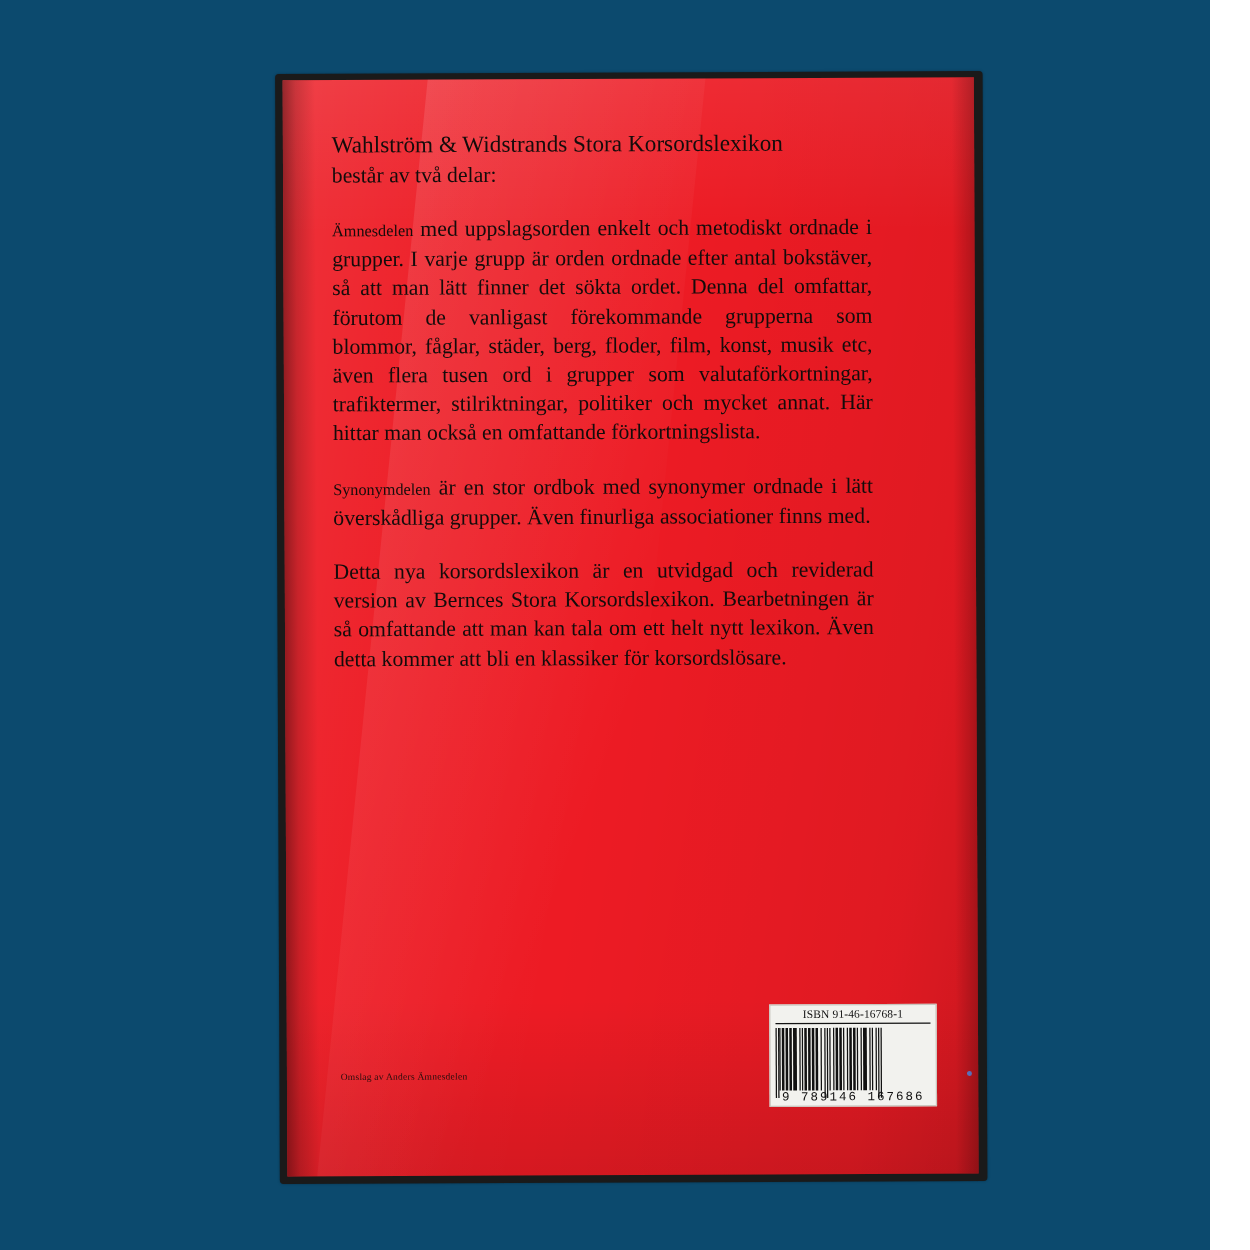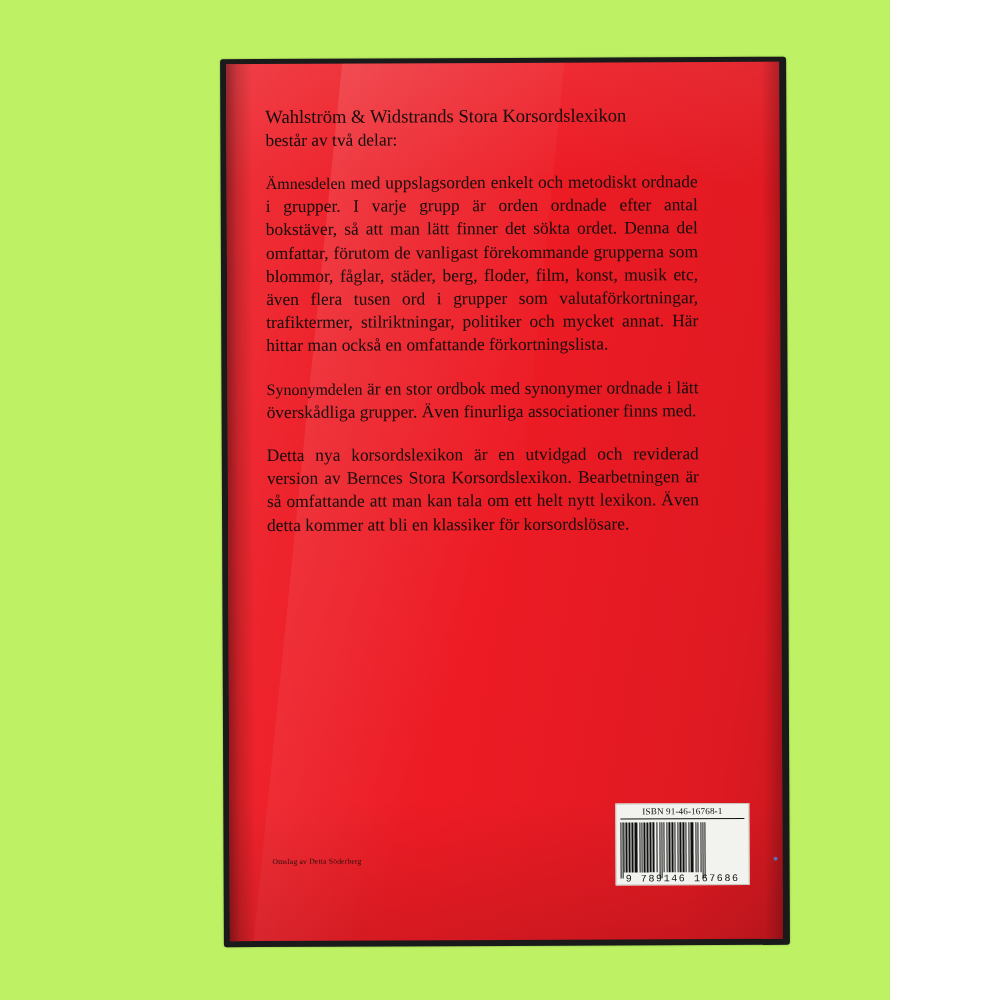--- a/index.html
+++ b/index.html
@@ -7,23 +7,23 @@
     padding: 0;
     background: #ffffff;
     width: 1000px;
     height: 1000px;
     overflow: hidden;
     font-family: "Liberation Serif", serif;
   }
 
   #stage {
     position: relative;
-    width: 890px;
+    width: 968px;
     height: 1000px;
-    background: #bef264;
+    background: #0c4a6e;
   }
 
   
   .book {
     position: absolute;
     left: 222px;
     top: 58px;
     width: 566px;
     height: 888px;
     background: #1a1a1a;
@@ -82,21 +82,21 @@
     text-align: justify;
     text-rendering: optimizeLegibility;
   }
 
   .blurb p { margin: 0 0 20px 0; }
   .blurb p:last-child { margin-bottom: 0; }
 
   .lead-line { font-size: 18.6px; line-height: 24px; }
   .lead-line .second { display: block; font-size: 17.4px; line-height: 23px; }
 
-  .lead-word { font-size: 16px; }
+  .lead-word { font-size: 13px; }
 
   
   .publisher {
     position: absolute;
     left: 43px;
     bottom: 75px;
     color: #140c0b;
   }
   .publisher .name {
     font-family: "Liberation Serif", serif;
@@ -189,21 +189,21 @@
 
         <p><span class="lead-word">Ämnesdelen</span><span> med uppslagsorden enkelt och metodiskt ordnade i grupper. I varje grupp är orden ordnade efter antal bokstäver, så att man lätt finner det sökta ordet. Denna del omfattar, förutom de vanligast förekommande grupperna som blommor, fåglar, städer, berg, floder, film, konst, musik etc, även flera tusen ord i grupper som valutaförkortningar, trafiktermer, stilriktningar, politiker och mycket annat. Här hittar man också en omfattande förkortningslista.</span></p>
 
         <p><span class="lead-word">Synonymdelen</span><span> är en stor ordbok med synonymer ordnade i lätt överskådliga grupper. Även finurliga associationer finns med.</span></p>
 
         <p>Detta nya korsordslexikon är en utvidgad och reviderad version av Bernces Stora Korsordslexikon. Bearbetningen är så omfattande att man kan tala om ett helt nytt lexikon. Även detta kommer att bli en klassiker för korsordslösare.</p>
 
       </div>
 
       <div class="publisher">
-        <div class="credit">Omslag av Detta Söderberg</div>
+        <div class="credit">Omslag av Anders Ämnesdelen</div>
       </div>
 
       <div class="barcode-box">
         <div class="barcode-isbn">ISBN 91-46-16768-1</div>
         <div class="bars">
             <i style="width: 1px; height: 112%;"></i>
             <i style="width: 1px; background: transparent;"></i>
             <i style="width: 1px; height: 112%;"></i>
             <i style="width: 1px;"></i>
             <i style="width: 1px; background: transparent;"></i>

